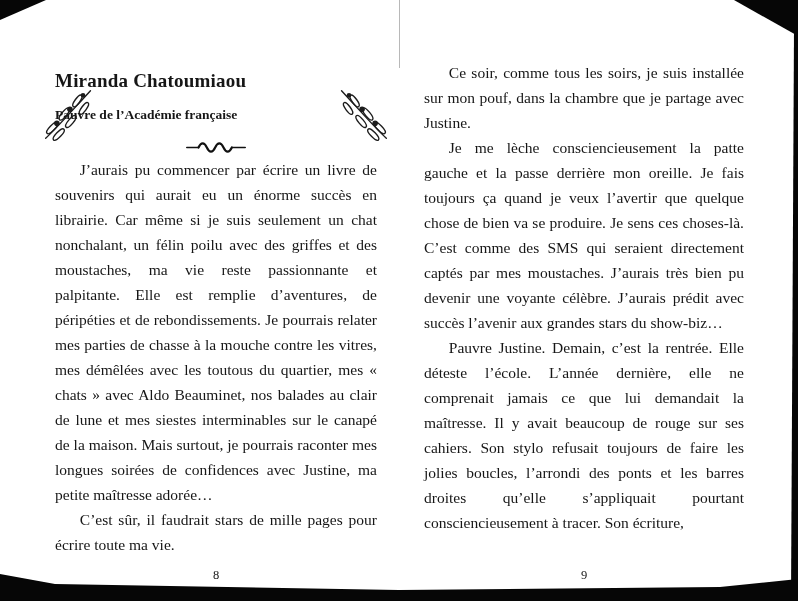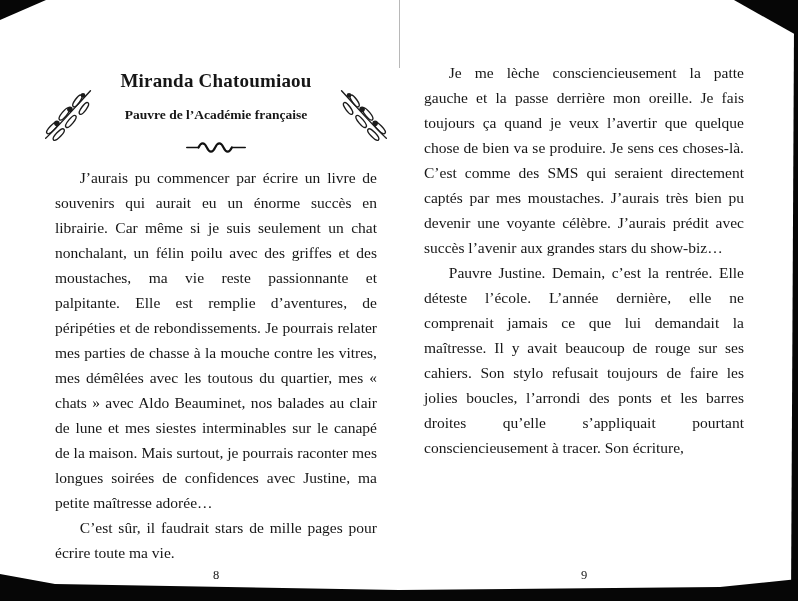--- a/index.html
+++ b/index.html
@@ -35,21 +35,20 @@
     position: absolute;
     top: 0;
     height: 601px;
   }
   .page.left  { left: 55px;  width: 322px; }
   .page.right { left: 424px; width: 320px; }
 
   .chapter-header {
     position: relative;
     margin-top: 70px;
-    text-align: center;
   }
   .chapter-title {
     margin: 0;
     font-size: 19px;
     font-weight: bold;
     letter-spacing: 0.2px;
   }
   .chapter-subtitle {
     margin-top: 13px;
     font-style: italic;
@@ -75,21 +74,21 @@
     line-height: 0;
   }
 
   .body-text {
     text-align: justify;
     font-size: 15.5px;
     line-height: 25px;
     hyphens: auto;
     -webkit-hyphens: auto;
   }
-  .page.left  .body-text { margin-top: 10px; }
+  .page.left  .body-text { margin-top: 2px; }
   .page.right .body-text { margin-top: 60px; }
   .body-text p {
     margin: 0;
     text-indent: 1.6em;
   }
 
   .folio {
     position: absolute;
     bottom: 18px;
     left: 0;
@@ -172,20 +171,21 @@
     <div class="body-text">
       <p>J’aurais pu commencer par écrire un livre de souvenirs qui aurait eu un énorme succès en librairie. Car même si je suis seulement un chat nonchalant, un félin poilu avec des griffes et des moustaches, ma vie reste passionnante et palpitante. Elle est remplie d’aventures, de péripéties et de rebondissements. Je pourrais relater mes parties de chasse à la mouche contre les vitres, mes démêlées avec les toutous du quartier, mes « chats » avec Aldo Beauminet, nos balades au clair de lune et mes siestes interminables sur le canapé de la maison. Mais surtout, je pourrais raconter mes longues soirées de confidences avec Justine, ma petite maîtresse adorée…</p>
       <p>C’est sûr, il faudrait stars de mille pages pour écrire toute ma vie.</p>
     </div>
 
     <div class="folio">8</div>
   </section>
 
   <section class="page right">
     <div class="body-text">
+      <p>Ce soir, comme tous les soirs, je suis installée sur mon pouf, dans la chambre que je partage avec Justine.</p>
       <p>Je me lèche consciencieusement la patte gauche et la passe derrière mon oreille. Je fais toujours ça quand je veux l’avertir que quelque chose de bien va se produire. Je sens ces choses-là. C’est comme des SMS qui seraient directement captés par mes moustaches. J’aurais très bien pu devenir une voyante célèbre. J’aurais prédit avec succès l’avenir aux grandes stars du show-biz…</p>
       <p>Pauvre Justine. Demain, c’est la rentrée. Elle déteste l’école. L’année dernière, elle ne comprenait jamais ce que lui demandait la maîtresse. Il y avait beaucoup de rouge sur ses cahiers. Son stylo refusait toujours de faire les jolies boucles, l’arrondi des ponts et les barres droites qu’elle s’appliquait pourtant consciencieusement à tracer. Son écriture,</p>
     </div>
 
     <div class="folio">9</div>
   </section>
 
 </div>
 
 </body></html>

